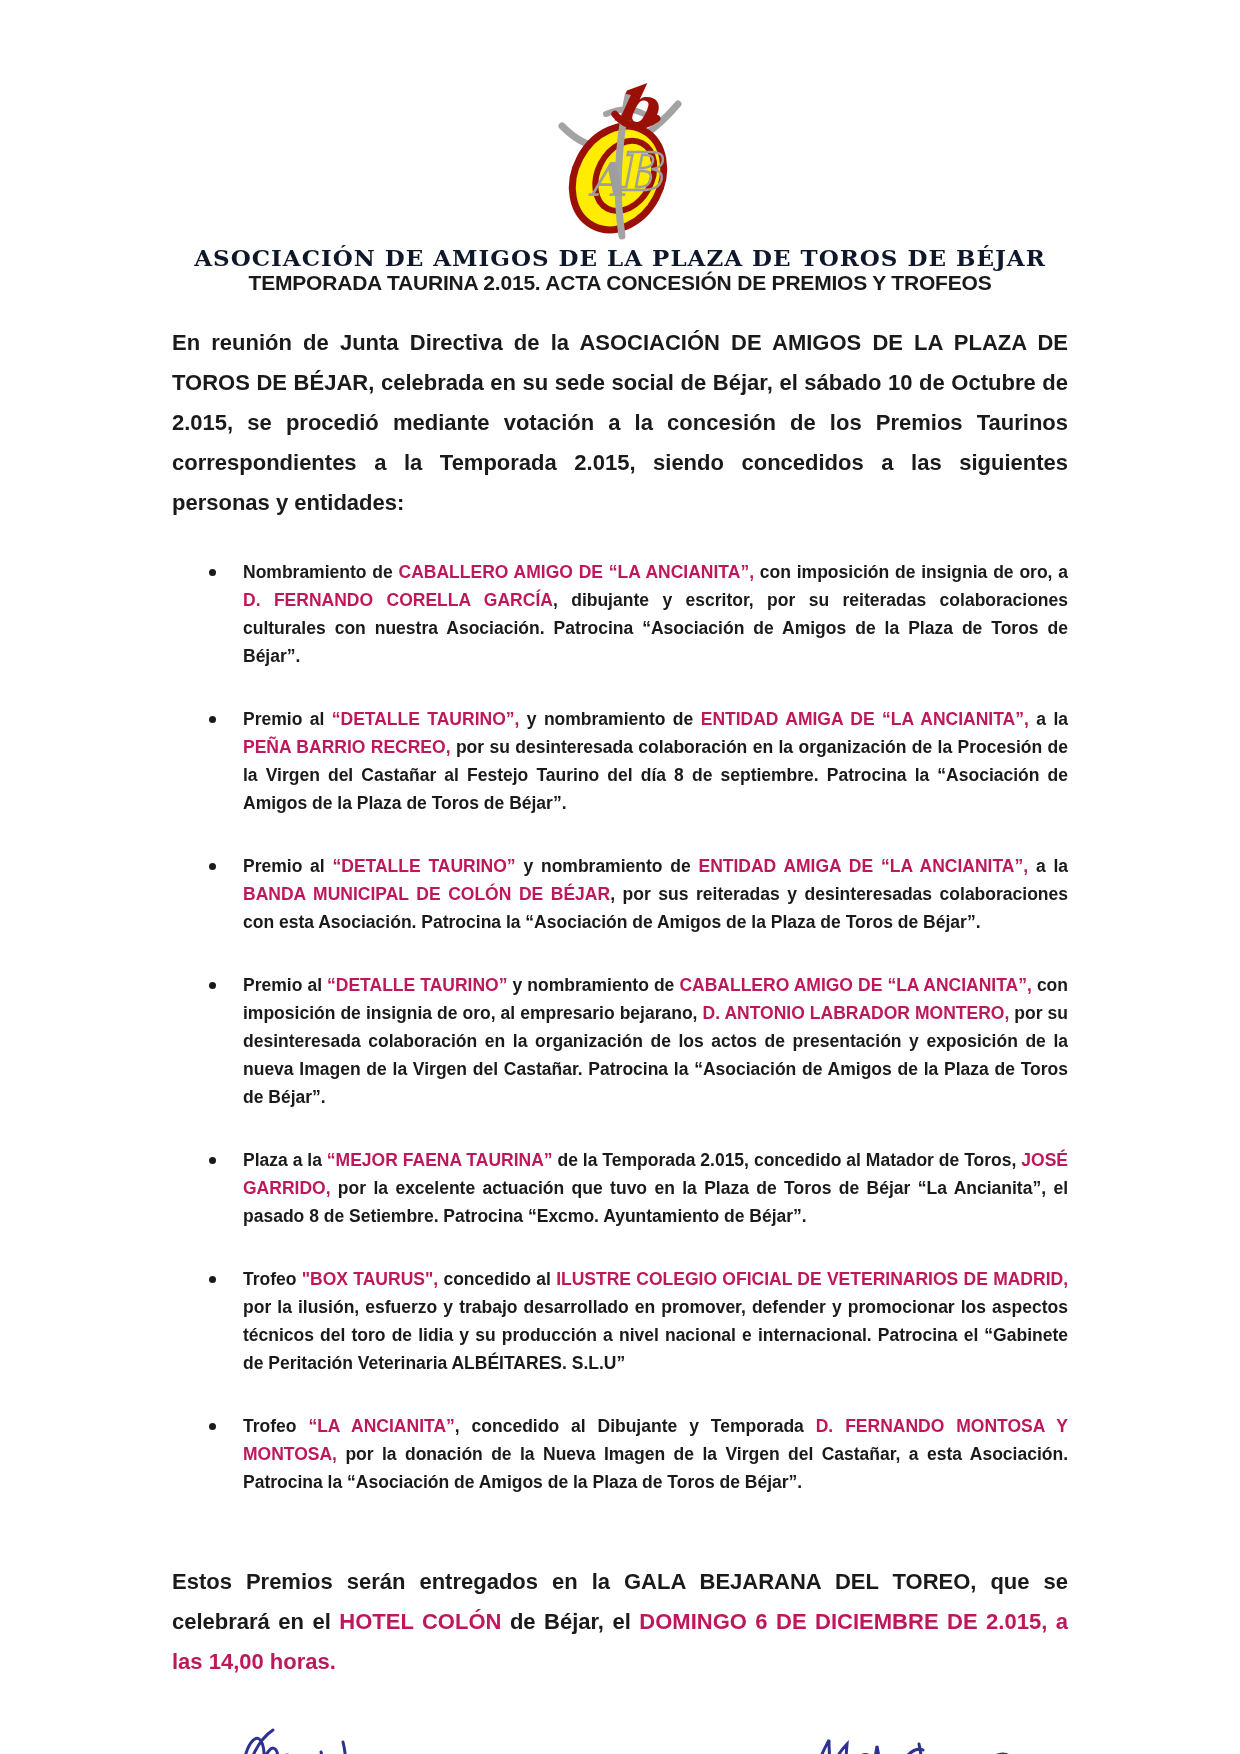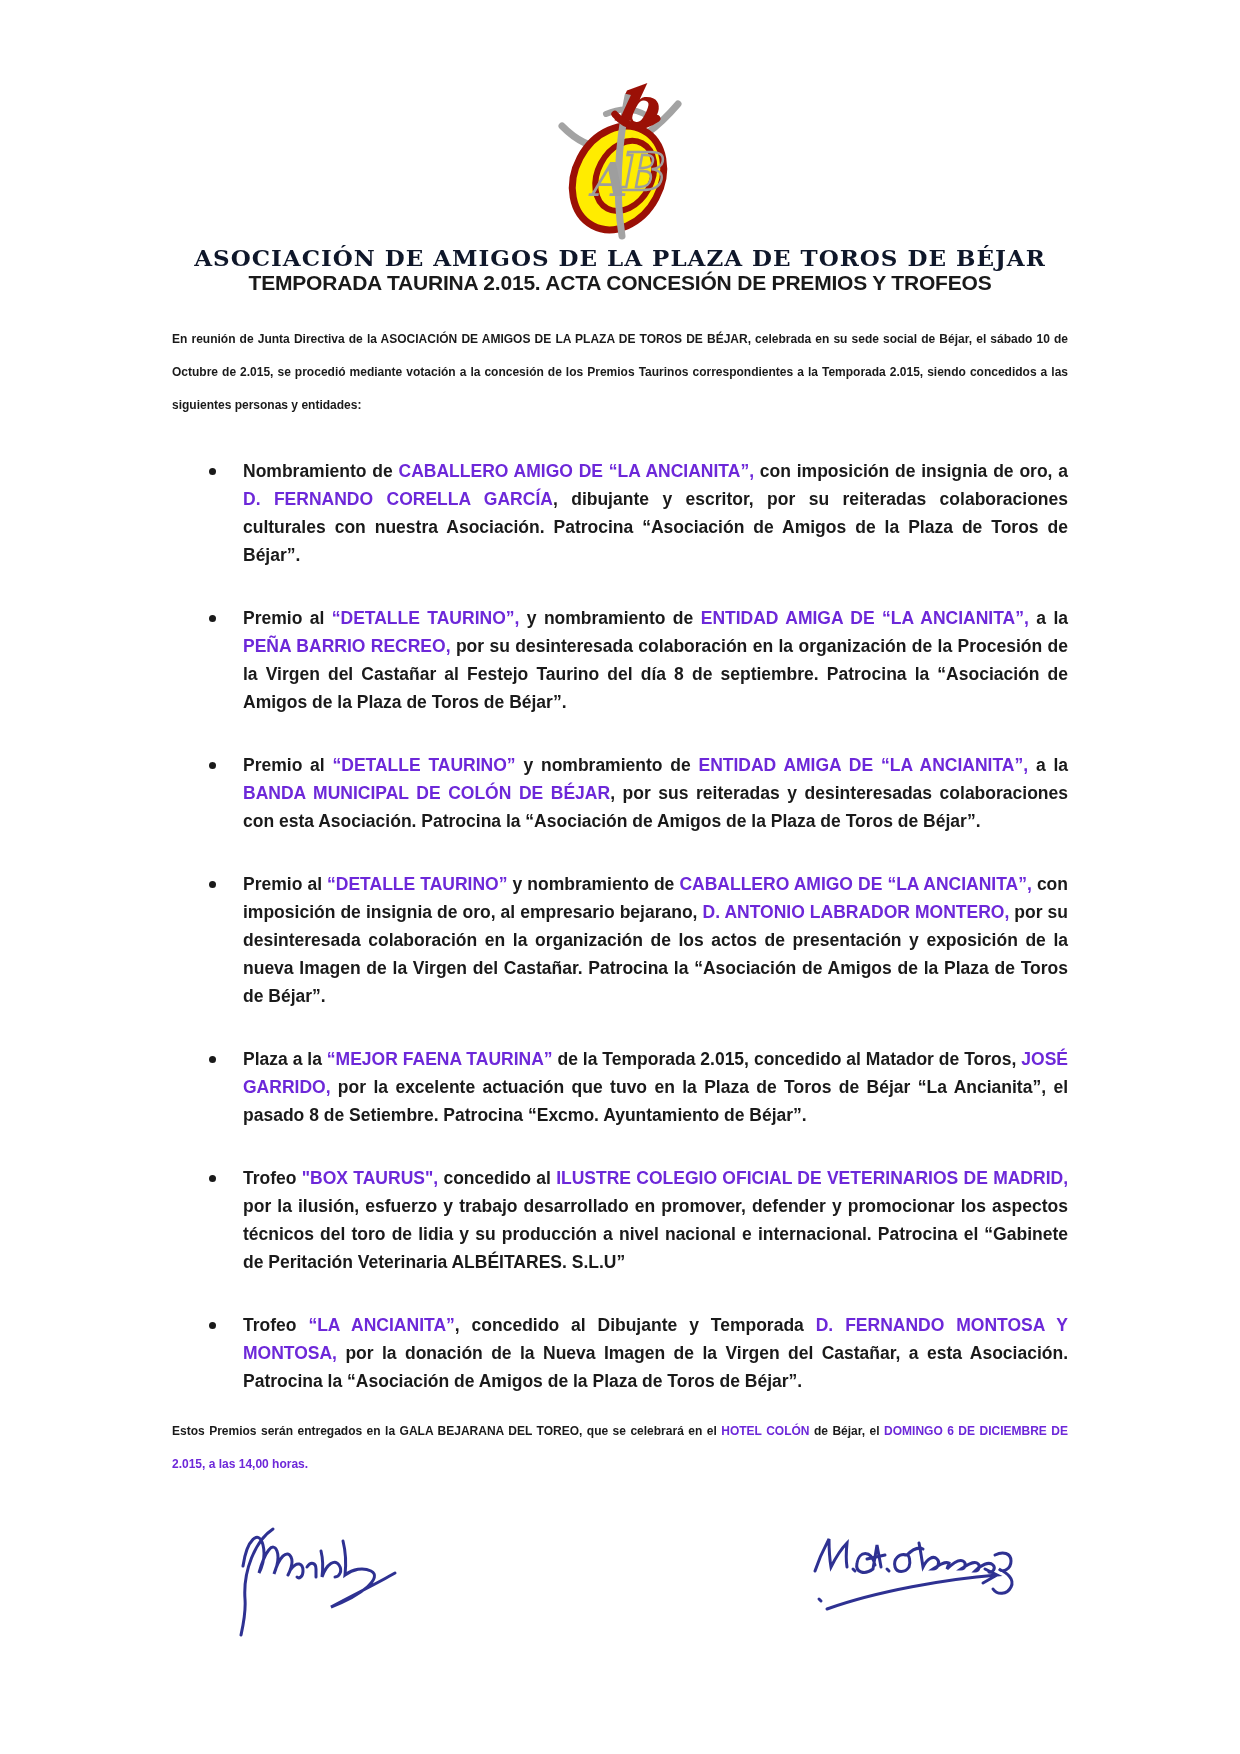--- a/index.html
+++ b/index.html
@@ -10,34 +10,34 @@
     box-sizing:border-box;
   }
   .content{padding:0 172px;}
   .logo-wrap{display:flex;justify-content:center;padding-top:74px;}
   .logo{width:152px;height:166px;}
   .org-line{
     text-align:center;color:#0f172a;font-size:23px;letter-spacing:1px;
     margin-top:4px;font-family:"DejaVu Serif",serif;
   }
   .doc-title{text-align:center;font-size:21px;letter-spacing:-0.2px;}
-  .para{font-size:12px;line-height:33px;text-align:justify;}
+  .para{font-size:22px;line-height:40px;text-align:justify;}
   .intro{margin-top:28px;}
   ul.awards{list-style:none;margin:6px 0 0 0;padding:0;}
   ul.awards li{
     position:relative;margin-top:35px;margin-left:71px;
     font-size:17.5px;line-height:28px;text-align:justify;
   }
   ul.awards li::before{
     content:"";position:absolute;left:-34px;top:11px;width:7px;height:7px;
     background:#1a1a1a;border-radius:50%;
   }
-  .closing{margin-top:20px;}
+  .closing{margin-top:66px;}
   .attest{margin-top:46px;text-align:left;}
-  .red{color:#6d28d9;}
+  .red{color:#be185d;}
   .sig-row{display:flex;justify-content:space-between;margin-top:30px;padding:0 60px;align-items:flex-end;}
   .sig-block{width:46%;display:flex;flex-direction:column;align-items:center;}
   .sig-img-left{width:210px;height:128px;}
   .sig-img-right{width:250px;height:100px;margin-bottom:14px;}
 </style>
 </head>
 <body>
 
 <div class="page">
 

